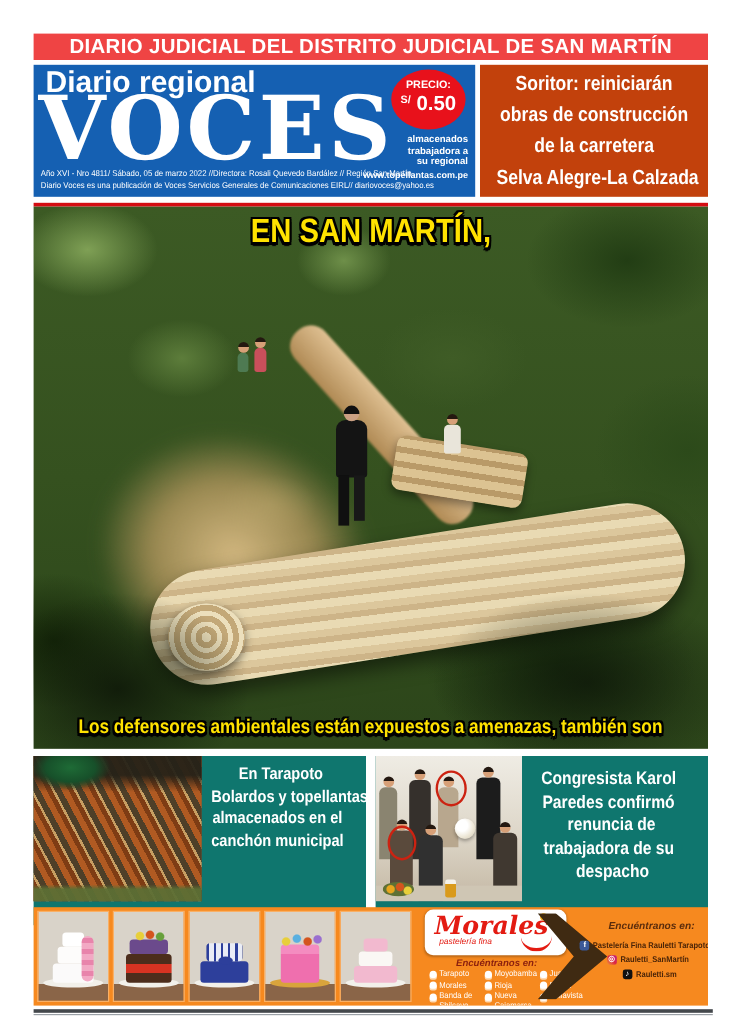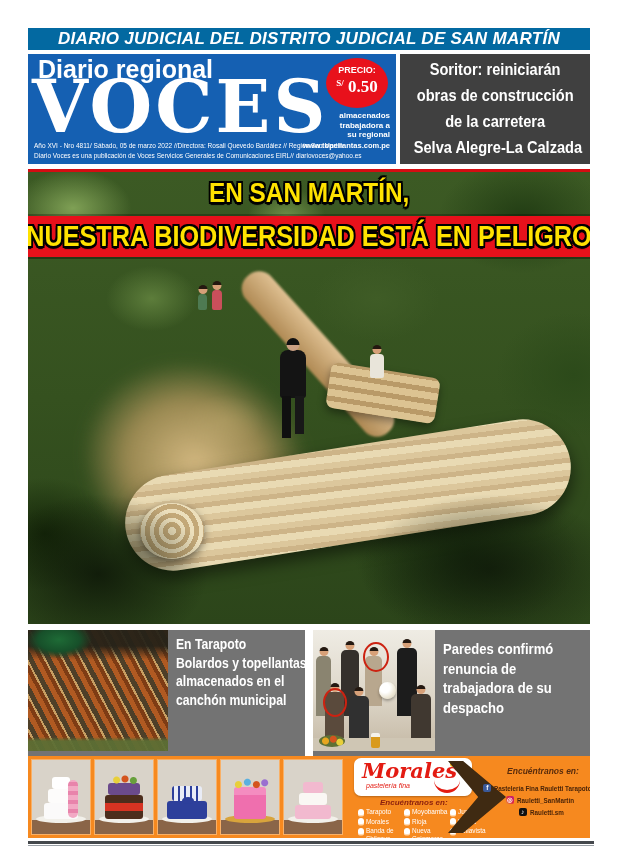--- a/index.html
+++ b/index.html
@@ -2,41 +2,41 @@
 <html><head>
 <meta charset="utf-8">
 <style>
   html,body{margin:0;padding:0;background:#fff;}
   #page{position:relative;width:618px;height:860px;background:#ffffff;overflow:hidden;
         font-family:"Liberation Sans",sans-serif;}
   .abs{position:absolute;}
   .cond-c{display:inline-block;white-space:nowrap;transform:scaleX(.87);transform-origin:center center;}
 
   
-  #banner{left:28px;top:28px;width:562px;height:22px;background:#0369a1;
-          color:#fff;font-weight:bold;font-size:17px;line-height:22px;text-align:center;letter-spacing:.3px;font-style:italic;}
+  #banner{left:28px;top:28px;width:562px;height:22px;background:#ef4444;
+          color:#fff;font-weight:bold;font-size:17px;line-height:22px;text-align:center;letter-spacing:.3px;}
 
   
   #mast-left{left:28px;top:54px;width:368px;height:110px;background:#1560b2;overflow:hidden;}
   #kicker{position:absolute;left:10px;top:1px;color:#fff;font-weight:bold;font-size:25px;}
   #logo{position:absolute;left:4px;top:14px;color:#fff;font-family:"DejaVu Serif",serif;
         font-weight:bold;font-size:72px;line-height:76px;letter-spacing:3px;transform:scaleY(1.02);transform-origin:top left;}
   #price{position:absolute;left:298px;top:4px;width:62px;height:50px;border-radius:50%;
          background:#e8111b;color:#fff;text-align:center;}
   #price .pl{font-size:9px;font-weight:bold;margin-top:7px;}
-  #price .pv{font-size:17px;font-weight:bold;line-height:17px;font-family:Liberation Serif, serif;}
+  #price .pv{font-size:17px;font-weight:bold;line-height:17px;}
   #price .pc{font-size:9px;vertical-align:6px;}
   #tagline{position:absolute;right:6px;top:57px;color:#fff;font-weight:bold;font-size:8px;
            line-height:9.5px;text-align:right;}
   #website{position:absolute;right:6px;top:87px;color:#fff;font-weight:bold;font-size:7.5px;}
   .info{position:absolute;left:6px;color:#fff;font-size:7px;white-space:nowrap;
         transform:scaleX(.93);transform-origin:left center;}
   #info1{top:88px;} #info2{top:98px;}
 
-  #mast-right{left:400px;top:54px;width:190px;height:110px;background:#404040;
+  #mast-right{left:400px;top:54px;width:190px;height:110px;background:#c2410c;
               color:#fff;text-align:center;padding-top:3px;box-sizing:border-box;}
   #mast-right .ln{font-weight:bold;font-size:17px;line-height:26px;white-space:nowrap;}
   #mast-right .ln span{display:inline-block;transform:scaleX(.86);transform-origin:center center;white-space:nowrap;}
 
   
   #photo-main{left:28px;top:169px;width:562px;height:452px;overflow:hidden;border-top:3px solid #d40d12;
     background:
       radial-gradient(90px 60px at 8% 8%,#7fa055 0%,transparent 65%),
       radial-gradient(120px 80px at 88% 10%,#223d14 0%,transparent 70%),
       radial-gradient(110px 90px at 97% 45%,#2c4a1a 0%,transparent 70%),
@@ -83,21 +83,21 @@
   #hl-kicker{position:absolute;left:0;right:0;top:5px;text-align:center;font-size:28px;}
   #hl-band{position:absolute;left:0;right:0;top:44px;height:41px;background:#e8111b;
            display:flex;align-items:center;justify-content:center;
            box-shadow:0 2px 0 rgba(0,0,0,.35),0 -2px 0 rgba(0,0,0,.25);}
   #hl-band .t{font-size:29px;}
   #caption{position:absolute;left:0;right:0;bottom:6px;}
   #caption .c1{text-align:center;font-size:16.5px;line-height:23px;}
   #caption .c2{text-align:right;padding-right:14px;font-size:16.5px;line-height:23px;}
 
   
-  .story-box{top:630px;height:141px;display:flex;background:#737373;}
+  .story-box{top:630px;height:141px;display:flex;background:#0f766e;text-align:center;}
   #story-left{left:28px;width:277px;}
   #story-right{left:313px;width:277px;}
   .story-txt{flex:1;color:#fff;font-weight:bold;overflow:hidden;}
   #story-left .story-txt{padding:5px 2px 0 8px;font-size:14px;line-height:18.5px;}
   #story-right .story-txt{padding:9px 2px 0 8px;font-size:15px;line-height:19.5px;}
   .story-txt .ln{white-space:nowrap;}
   .story-txt .ln span{display:inline-block;transform:scaleX(.87);transform-origin:left center;white-space:nowrap;}
 
   #photo-bolardos{width:140px;height:121px;flex:none;
     background:
@@ -240,24 +240,22 @@
     <div class="fig p-main">
         <div class="legs"></div>
         <div class="legs2"></div>
       </div>
     <div class="v-bl"></div>
     <div class="v-br"></div>
 
     <div id="hl-kicker" class="outline-y">
       <span class="cond-c">EN SAN MARTÍN,</span>
     </div>
-    <div id="hl-band">
-      <span class="t outline-y cond-c">NUESTRA BIODIVERSIDAD ESTÁ EN PELIGRO</span>
-    </div>
     <div id="caption">
+      <div class="c1 outline-y"><span class="cond-c">Los defensores ambientales están expuestos a amenazas, también son</span></div>
     </div>
   </div>
 
   <div id="story-left" class="abs story-box">
     <div id="photo-bolardos"></div>
     <div class="story-txt">
       <div class="ln"><span>En Tarapoto</span></div>
       <div class="ln"><span>Bolardos y topellantas</span></div>
       <div class="ln"><span>almacenados en el</span></div>
       <div class="ln"><span>canchón municipal</span></div>
@@ -274,20 +272,21 @@
       <div class="fig ww3"></div>
       <div class="fig ww4"></div>
       <div class="bouquet"></div>
       <div class="wtable"></div>
       <div class="beer"></div>
       <div class="wflowers"></div>
       <div class="ring ring1"></div>
       <div class="ring ring2"></div>
     </div>
     <div class="story-txt">
+      <div class="ln"><span>Congresista Karol</span></div>
       <div class="ln"><span>Paredes confirmó</span></div>
       <div class="ln"><span>renuncia de</span></div>
       <div class="ln"><span>trabajadora de su</span></div>
       <div class="ln"><span>despacho</span></div>
     </div>
   </div>
 
   <div id="ad" class="abs">
     <div id="cake1" class="cake-cell">
       <div class="plate"></div>

